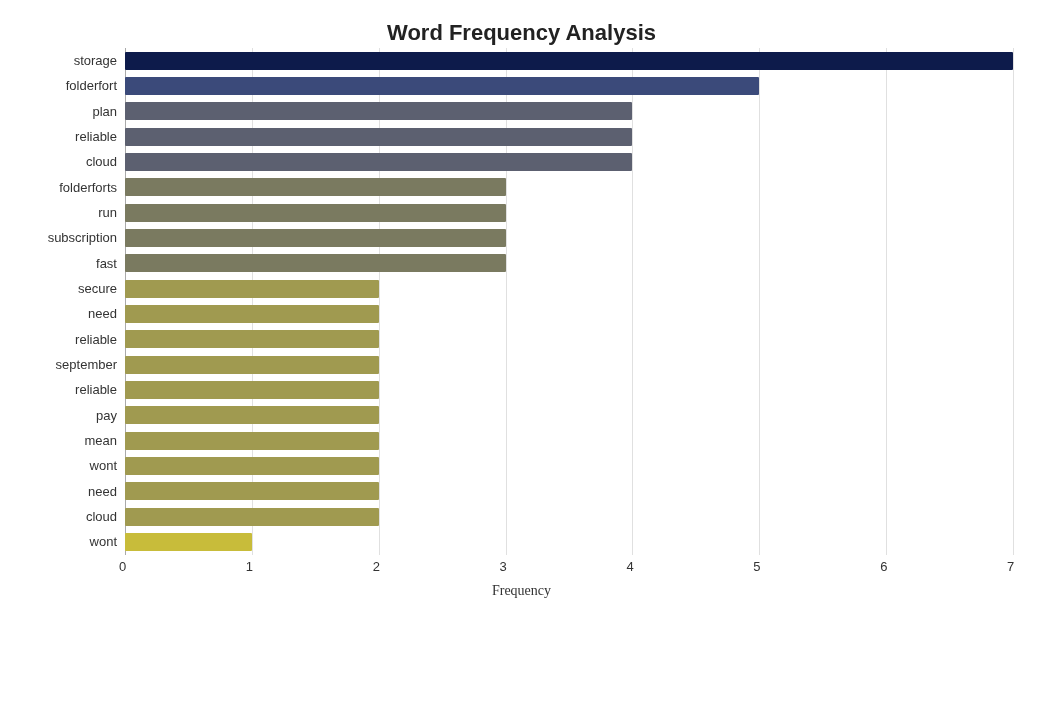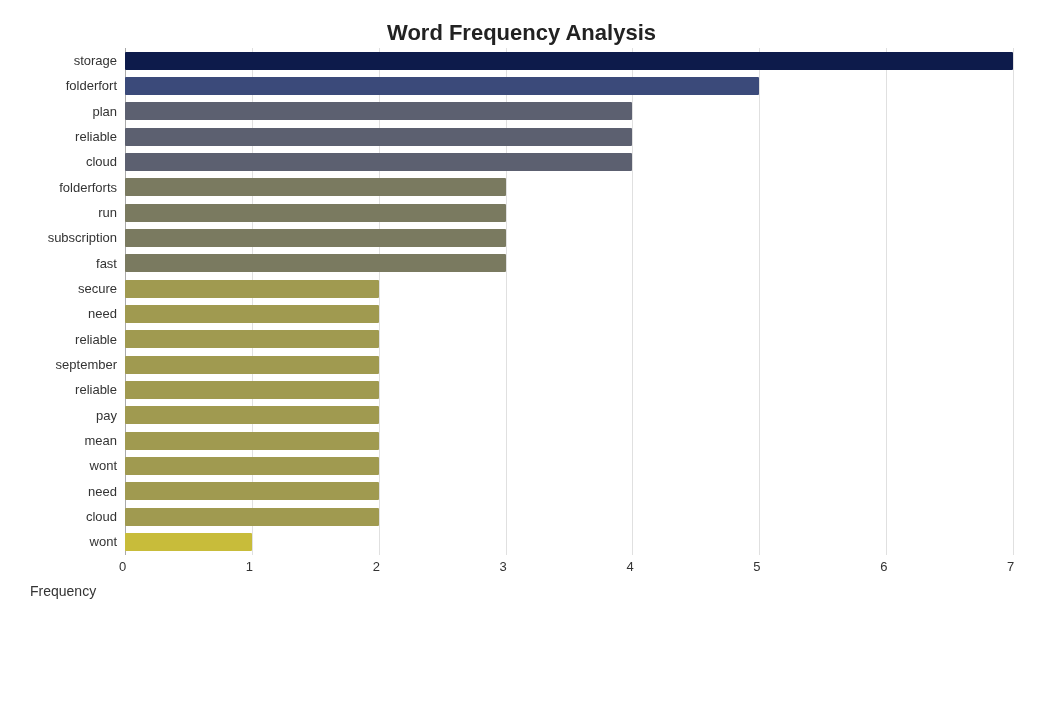--- a/index.html
+++ b/index.html
@@ -95,23 +95,25 @@
       margin-left: 95px;
       margin-top: 4px;
       position: relative;
     }
     .x-tick {
       font-size: 13px;
       color: #333;
       text-align: center;
     }
     .x-axis-label {
+      text-align: center;
       font-size: 14px;
       color: #333;
       margin-top: 6px;
+      font-family: Liberation Serif, serif;
     }
   </style>
 </head>
 <body>
 
 <div class="chart-container">
   <div class="chart-title">Word Frequency Analysis</div>
 
   <div class="chart-area">
     <div class="grid-and-bars">

